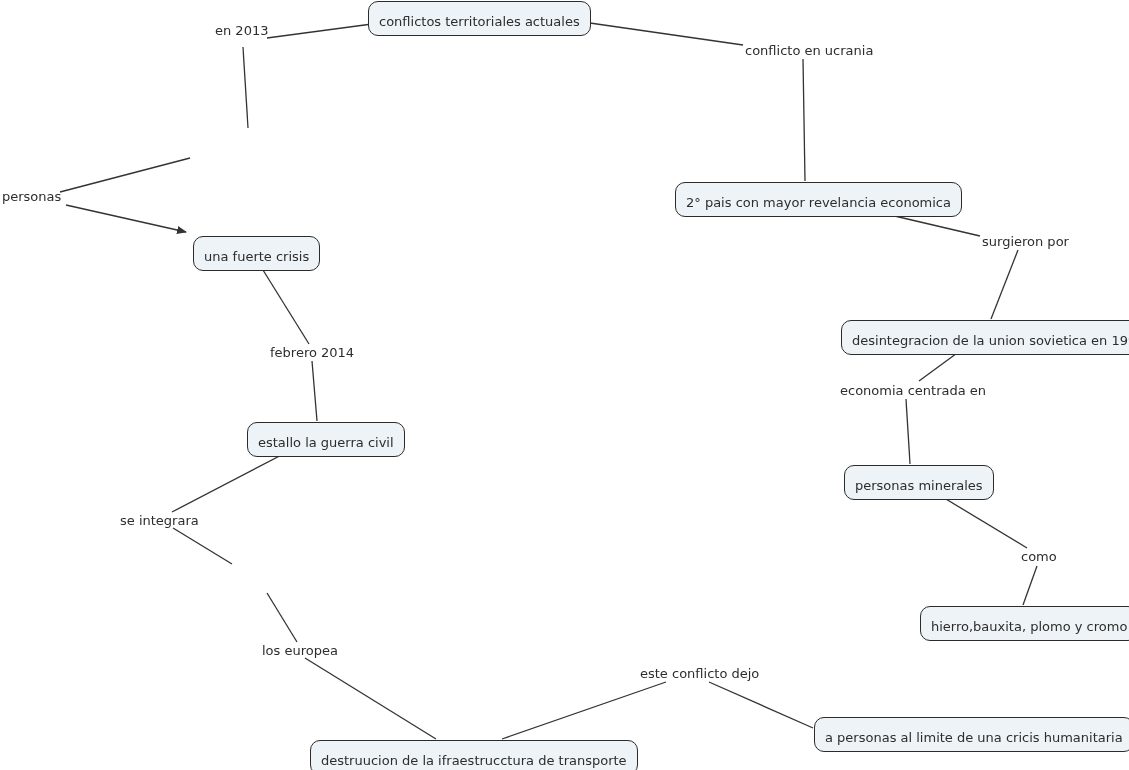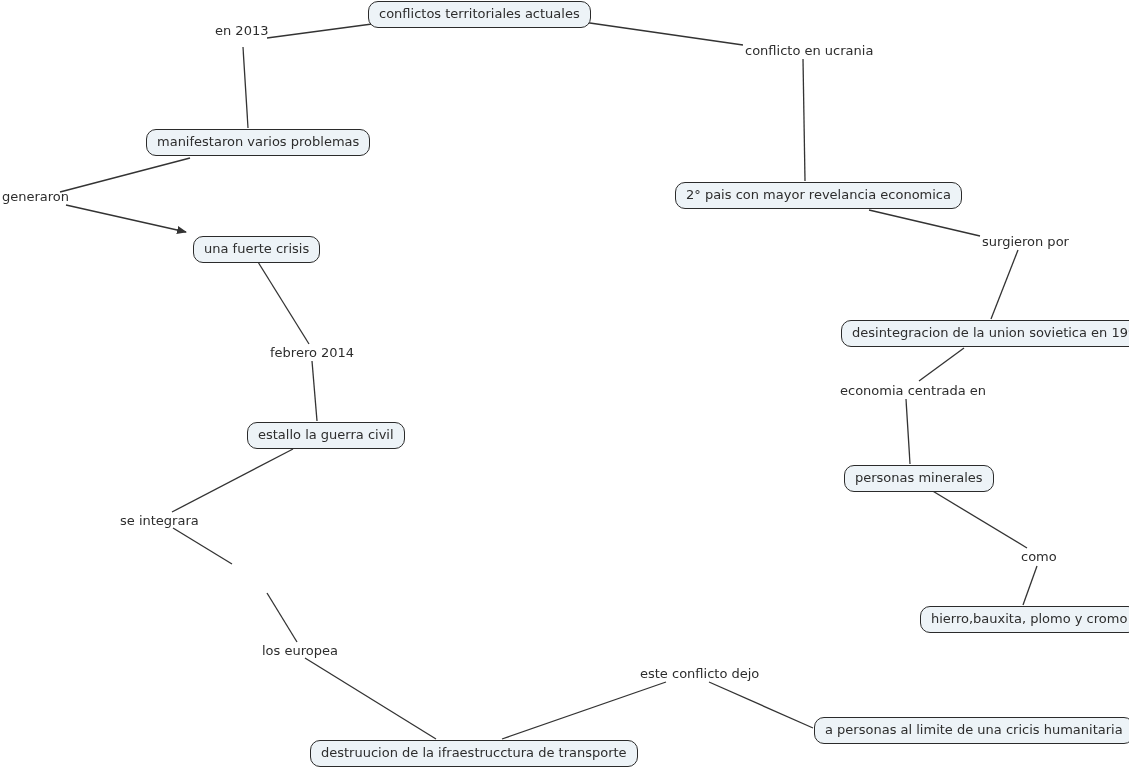--- a/index.html
+++ b/index.html
@@ -24,21 +24,21 @@
   .edges-svg line {
     stroke: #333333;
     stroke-width: 1.3;
   }
   .node {
     position: absolute;
     box-sizing: border-box;
     background: #edf3f7;
     border: 1.4px solid #2b2b2b;
     border-radius: 10px;
-    padding: 4px 10px 5px 10px;
+    padding: 12px 10px 5px 10px;
     font-size: 13px;
     color: #2d2d2d;
     white-space: nowrap;
     line-height: 16px;
     cursor: default;
   }
   .link-label {
     position: absolute;
     font-size: 13px;
     color: #2d2d2d;
@@ -84,32 +84,31 @@
     <line x1="1018" y1="250" x2="991" y2="319"></line>
 
     <line x1="964" y1="348" x2="919" y2="381"></line>
     <line x1="906" y1="399" x2="910" y2="464"></line>
 
     <line x1="931" y1="490" x2="1027" y2="548"></line>
     <line x1="1037" y1="566" x2="1023" y2="605"></line>
   </svg>
 
   <div class="node" style="left:368px; top:1px;">conflictos territoriales actuales</div>
-  <div class="node" style="left:146px; top:129px;">manifestaron varios problemas</div>
   <div class="node" style="left:193px; top:236px;">una fuerte crisis</div>
   <div class="node" style="left:247px; top:422px;">estallo la guerra civil</div>
   <div class="node" style="left:310px; top:740px;">destruucion de la ifraestrucctura de transporte</div>
   <div class="node" style="left:675px; top:182px;text-align:center;">2° pais con mayor revelancia economica</div>
   <div class="node" style="left:841px; top:320px;">desintegracion de la union sovietica en 1991</div>
   <div class="node" style="left:844px; top:465px;">personas minerales</div>
   <div class="node" style="left:920px; top:606px;">hierro,bauxita, plomo y cromo</div>
   <div class="node" style="left:814px; top:717px;">a personas al limite de una cricis humanitaria</div>
 
   <div class="link-label" style="left:215px;  top:23px;">en 2013</div>
-  <div class="link-label" style="left:2px;    top:189px;">generaron</div>
+  <div class="link-label" style="left:2px;    top:189px;">personas</div>
   <div class="link-label" style="left:270px;  top:345px;">febrero 2014</div>
   <div class="link-label" style="left:120px;  top:513px;">se integrara</div>
   <div class="link-label" style="left:262px;  top:643px;">los europea</div>
   <div class="link-label" style="left:745px;  top:43px;">conflicto en ucrania</div>
   <div class="link-label" style="left:982px;  top:234px;">surgieron por</div>
   <div class="link-label" style="left:840px;  top:383px;">economia centrada en</div>
   <div class="link-label" style="left:1021px; top:549px;">como</div>
   <div class="link-label" style="left:640px;  top:666px;">este conflicto dejo</div>
 
 </div>

